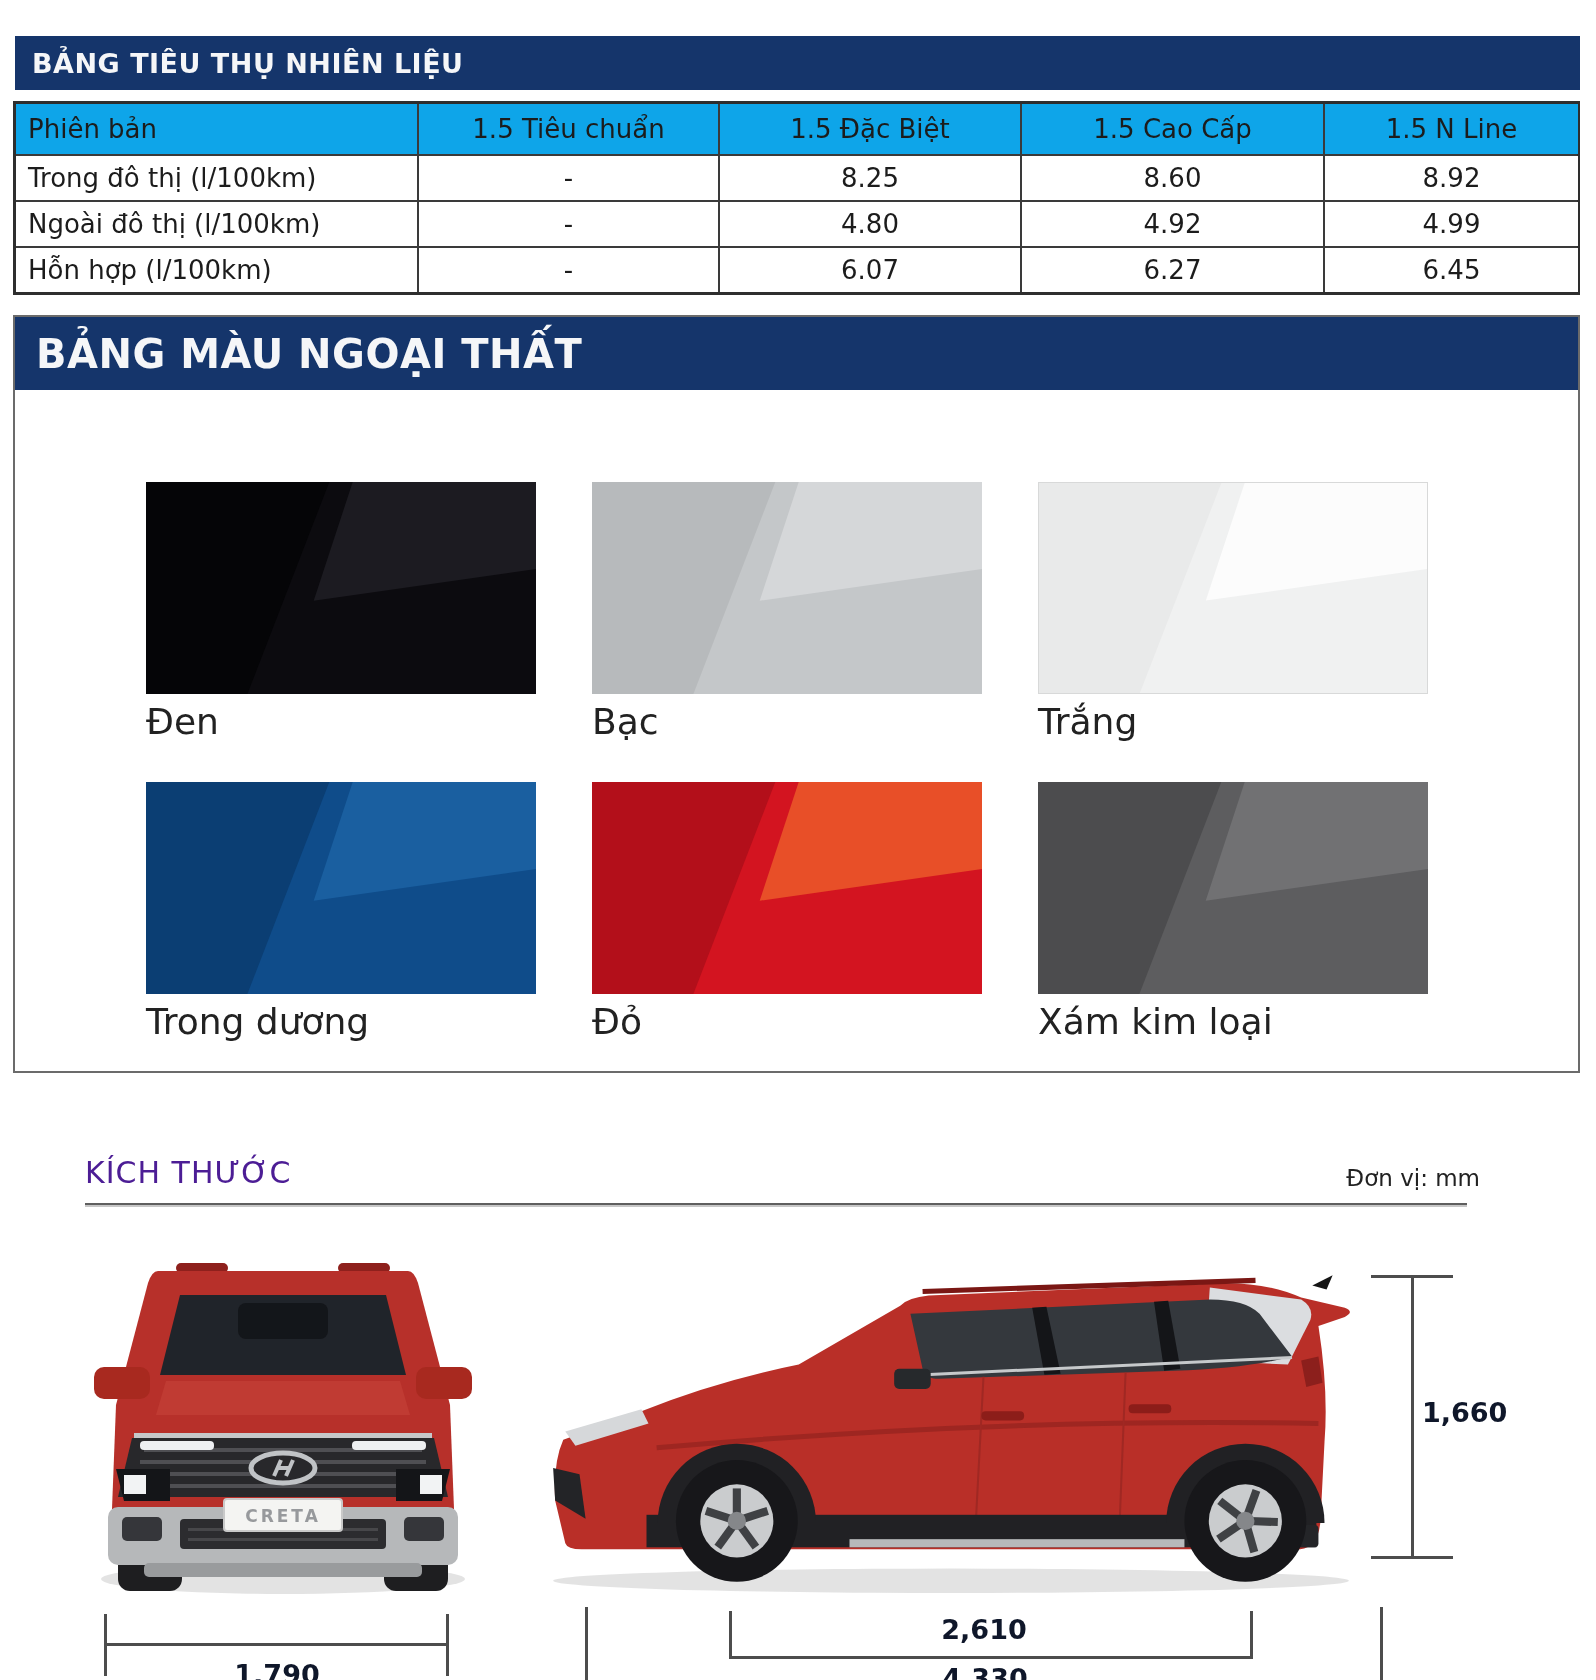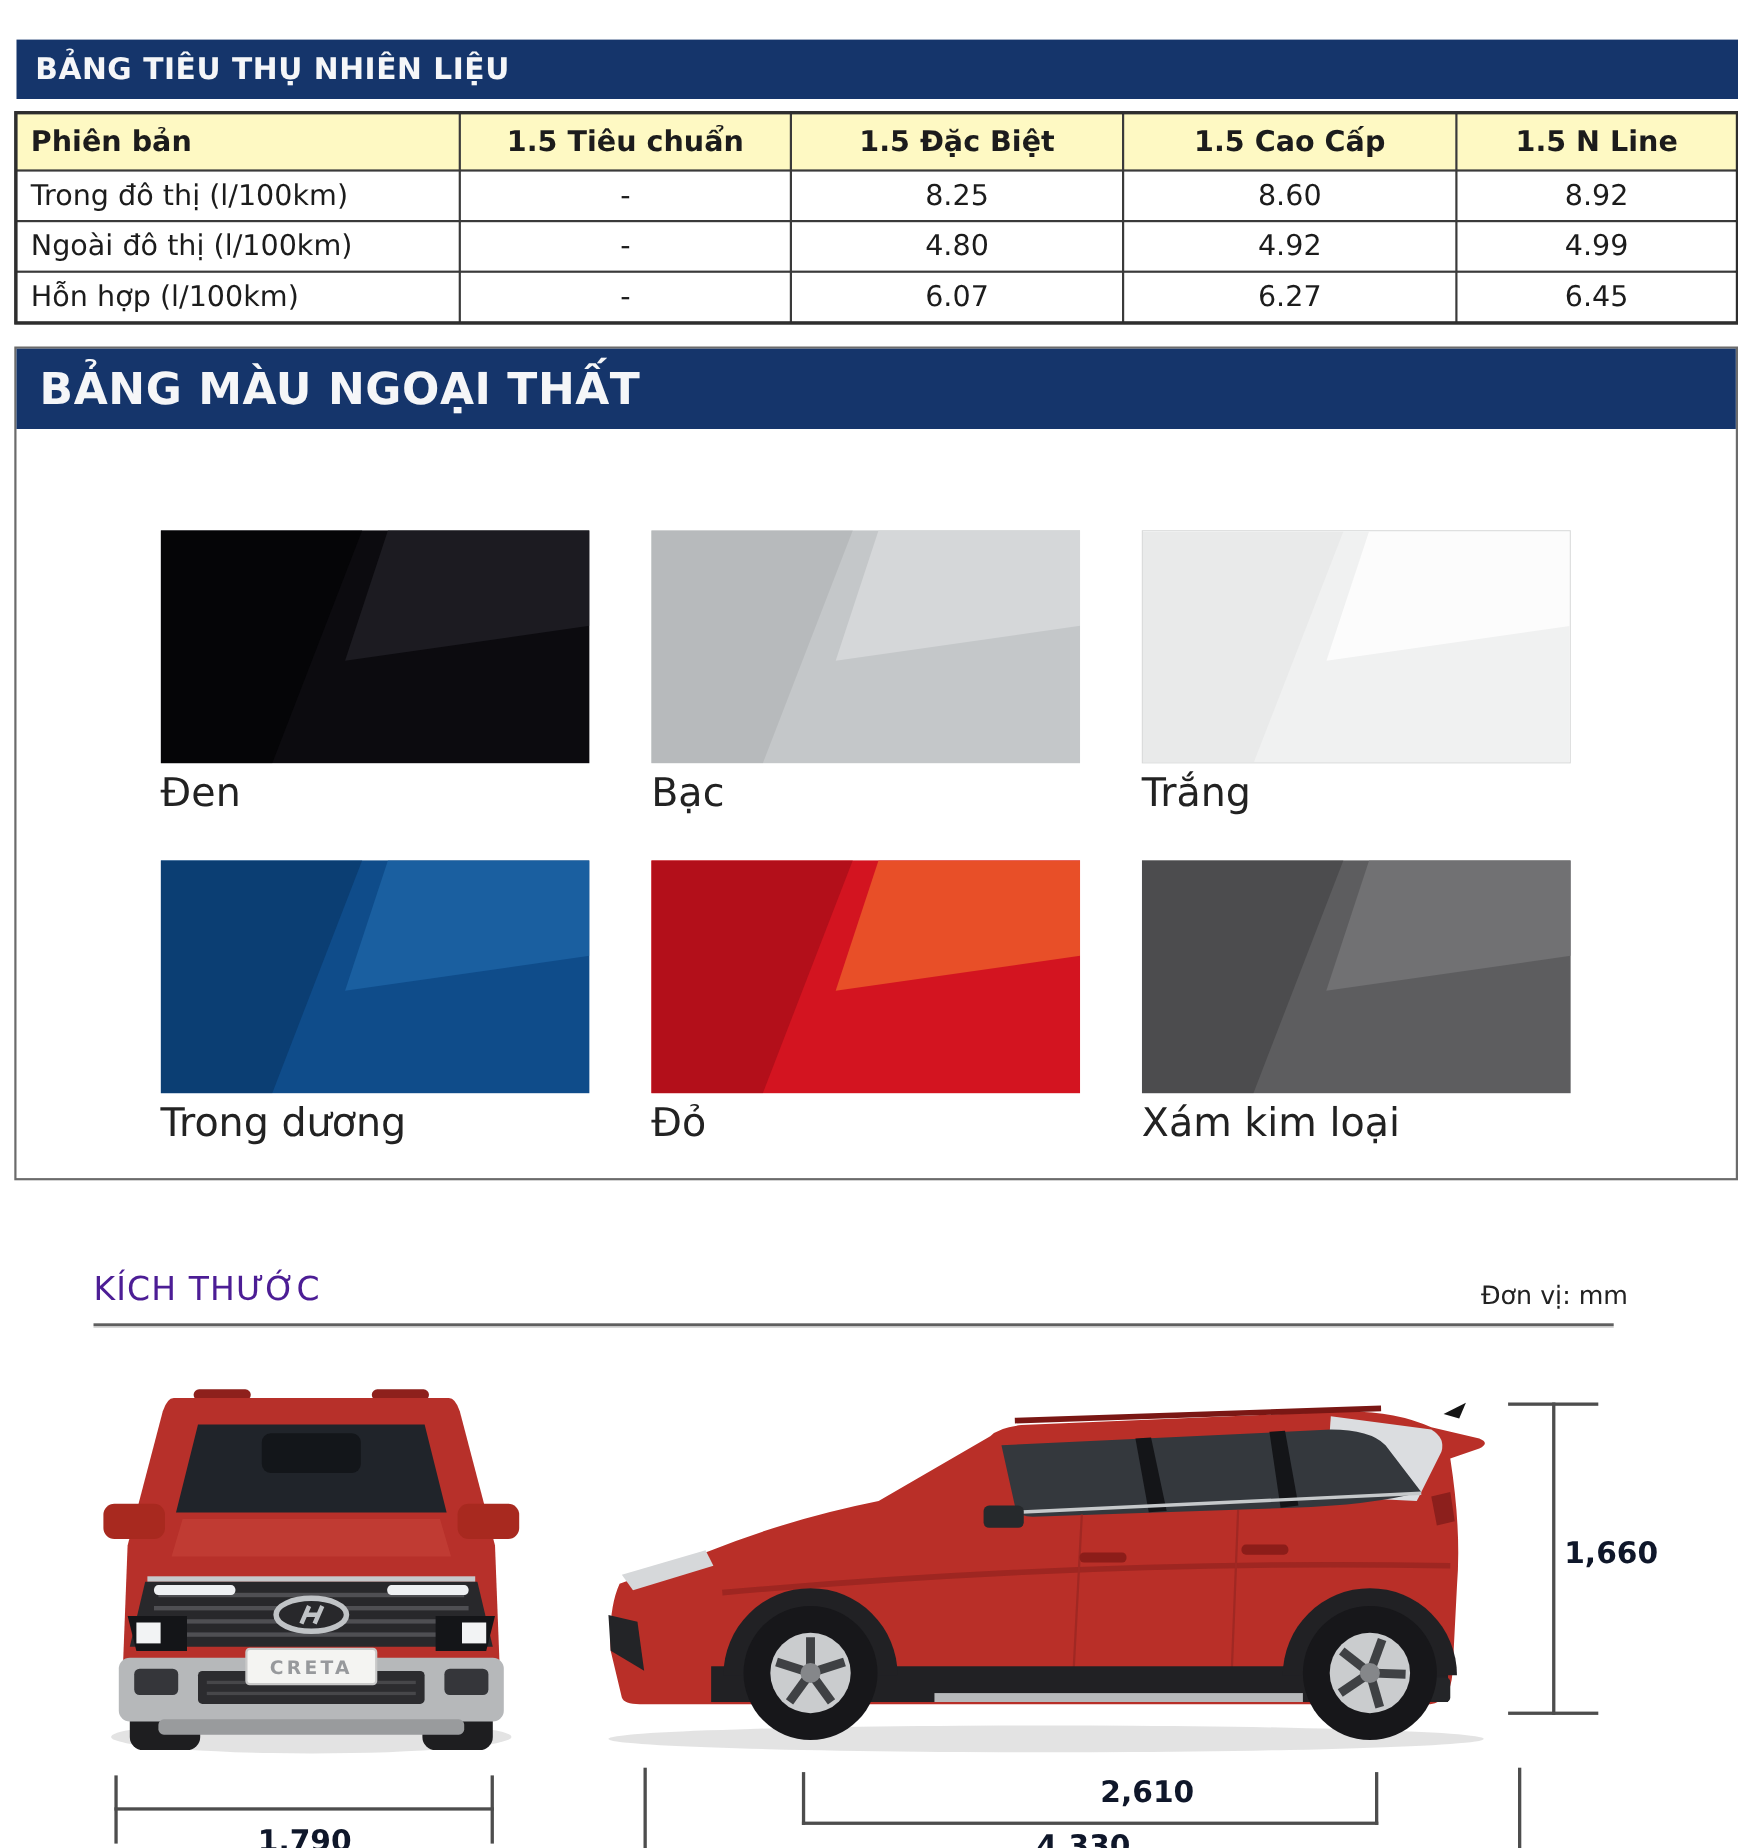--- a/index.html
+++ b/index.html
@@ -10,21 +10,21 @@
 
   
   .navy-bar { background:#15356b; color:#f5f6f8; font-weight:bold; display:flex; align-items:center; }
   #fuel-title-bar { left:15px; top:7px; width:1565px; height:54px; font-size:27px; padding-left:17px; letter-spacing:.5px; }
   #color-title-bar { left:0; top:0; width:100%; height:73px; font-size:40px; padding-left:21px; letter-spacing:.5px; }
 
   
   #fuel-table { left:13px; top:72px; width:1567px; border:3px solid #2e2e2e; background:#3a3a3a;
     display:grid; grid-template-columns:401px 299px 300px 301px 253px; grid-auto-rows:auto; gap:2px; }
   #fuel-table .cell { background:#fff; font-size:26px; display:flex; align-items:center; height:44px; }
-  #fuel-table .head { background:#fef9c3; font-weight:bold; height:50px; }
+  #fuel-table .head { background:#0ea5e9; font-weight:normal; height:50px; }
   #fuel-table .lbl { justify-content:flex-start; padding-left:12px; }
   #fuel-table .val { justify-content:center; }
 
   
   #color-box { left:13px; top:286px; width:1567px; height:758px; border:2px solid #6b6b6b; background:#fff; }
   .swatch { position:absolute; width:390px; height:212px; overflow:hidden; }
   .swatch .base, .swatch .dark, .swatch .light { position:absolute; inset:0; }
   .swatch .base  { background:var(--c-base); }
   .swatch .dark  { background:var(--c-dark);  clip-path:polygon(0% 0%, 47% 0%, 26% 100%, 0% 100%); }
   .swatch .light { background:var(--c-light); clip-path:polygon(53% 0%, 100% 0%, 100% 41%, 43% 56%); }
@@ -234,21 +234,21 @@
   </svg>
 
   <div class="dline" style="left:104px;top:1585px;width:3px;height:62px"></div>
   <div class="dline" style="left:446px;top:1585px;width:3px;height:62px"></div>
   <div class="dline" style="left:104px;top:1614px;width:345px;height:3px"></div>
   <div class="dim-label" style="left:177px;top:1630px;width:200px">1,790</div>
 
   <div class="dline" style="left:729px;top:1582px;width:3px;height:48px"></div>
   <div class="dline" style="left:1250px;top:1582px;width:3px;height:48px"></div>
   <div class="dline" style="left:729px;top:1627px;width:524px;height:3px"></div>
-  <div class="dim-label" style="left:943px;top:1585px;width:200px">2,610</div>
+  <div class="dim-label" style="left:884px;top:1585px;width:200px">2,610</div>
 
   <div class="dline" style="left:585px;top:1578px;width:3px;height:102px"></div>
   <div class="dline" style="left:1380px;top:1578px;width:3px;height:102px"></div>
   <div class="dim-label" style="left:885px;top:1634px;width:200px">4,330</div>
 
   <div class="dline" style="left:1411px;top:1246px;width:3px;height:284px"></div>
   <div class="dline" style="left:1371px;top:1246px;width:82px;height:3px"></div>
   <div class="dline" style="left:1371px;top:1527px;width:82px;height:3px"></div>
   <div class="dim-label" style="left:1422px;top:1368px;width:120px;text-align:left">1,660</div>
 

